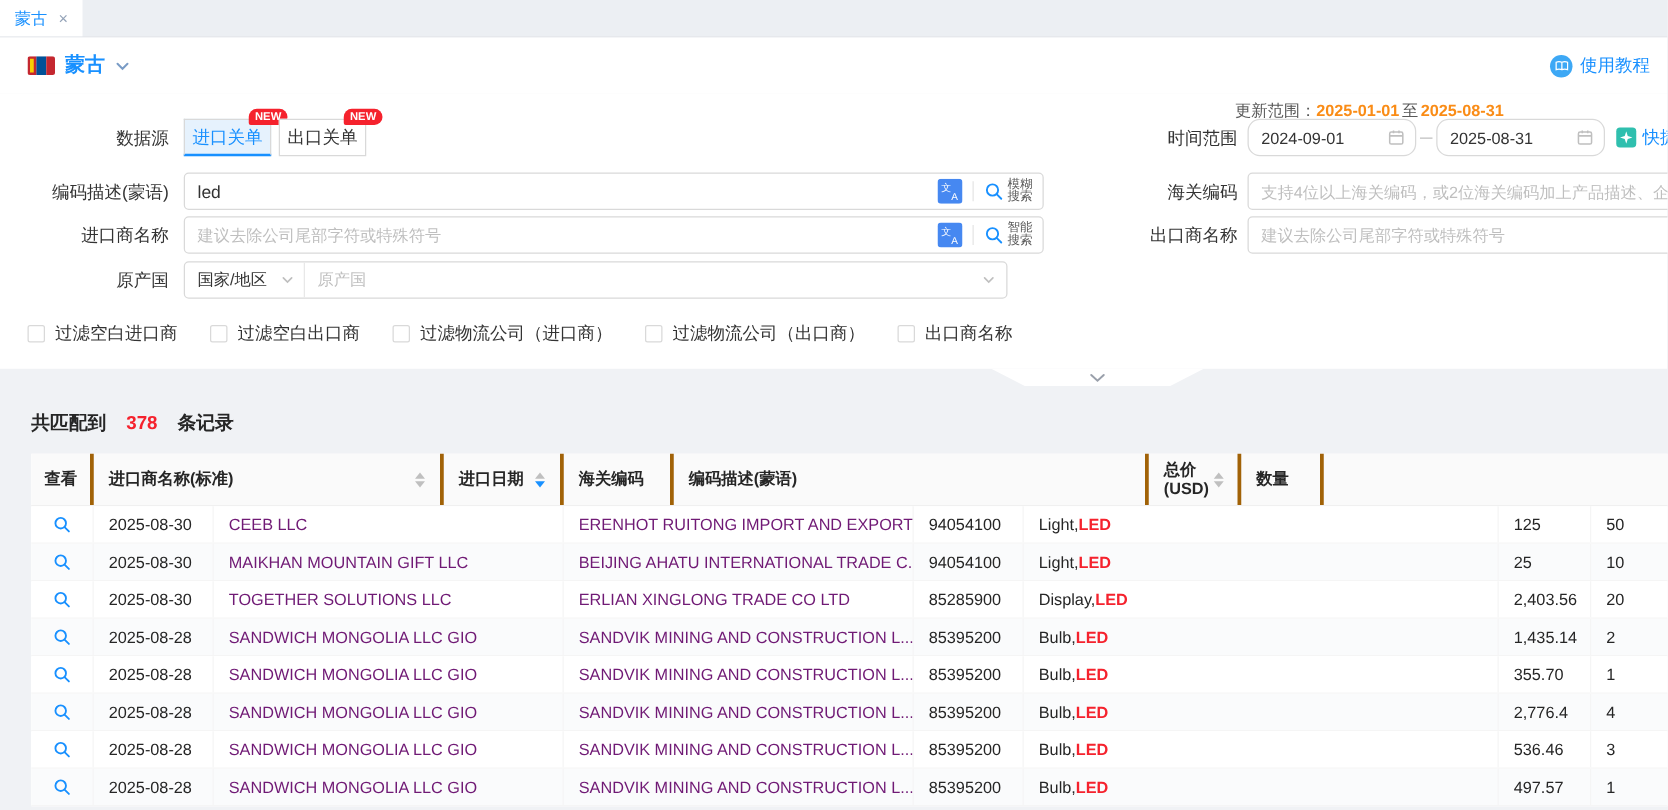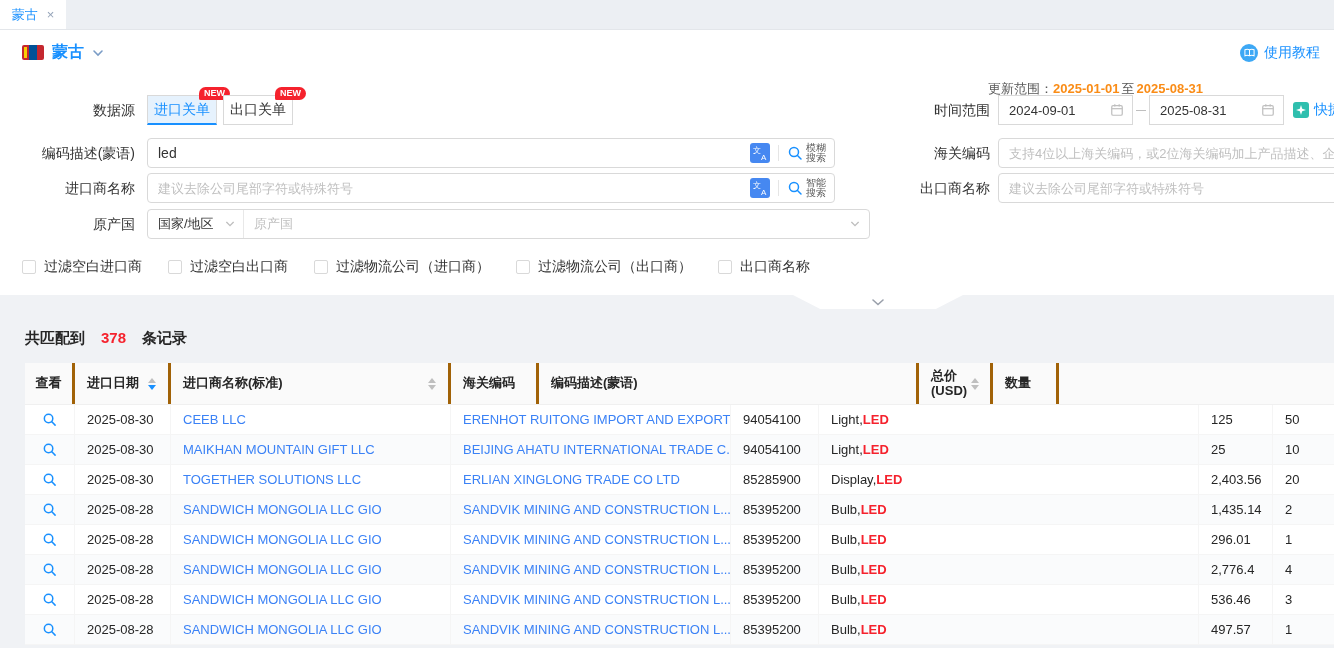--- a/index.html
+++ b/index.html
@@ -36,21 +36,21 @@
   .ds-tabs { position:absolute; left:147px; top:20px; display:flex; gap:6px; }
   .ds-tab { position:relative; height:30px; padding:0 6px; display:flex; align-items:center;
             font-size:14px; color:#333; background:#fff; border:1px solid #d9d9d9; cursor:pointer; }
   .ds-tab.active { background:#e6f2fd; color:#1890ff; border-bottom:2px solid #1890ff; }
   .new-badge { position:absolute; top:-9px; right:-14px; background:#f5222d; color:#fff;
                font-size:9px; font-weight:bold; padding:1px 5px 2px; border-radius:8px 8px 8px 2px; }
 
   .row-a { top:20px; } .row-b { top:63px; } .row-c { top:98px; } .row-d { top:134px; }
 
   .date-wrap { position:absolute; top:20px; left:998px; display:flex; align-items:center; }
-  .date-input { width:135px; height:30px; border:1px solid #d9d9d9; border-radius:0;
+  .date-input { width:135px; height:30px; border:1px solid #d9d9d9; border-radius:10px;
                 display:flex; align-items:center; padding:0 8px 0 10px; background:#fff; cursor:pointer; }
   .date-input span { flex:1; font-size:13px; color:#333; }
   .date-dash { width:10px; border-top:1px solid #bfbfbf; margin:0 3px; }
   .quick { display:flex; align-items:center; gap:5px; margin-left:9px; cursor:pointer; }
   .quick-icon { width:16px; height:16px; border-radius:3px; background:#2fbfae; display:flex; align-items:center; justify-content:center; }
   .quick-label { font-size:14px; color:#1890ff; white-space:nowrap; }
 
   .search-box { position:absolute; left:147px; width:688px; height:30px; border:1px solid #d9d9d9;
                 border-radius:4px; background:#fff; display:flex; align-items:center; padding:0 8px 0 0; }
   .search-box input { flex:1; border:none; outline:none; height:26px; padding-left:10px;
@@ -58,21 +58,21 @@
   .search-box input::placeholder { color:#bfbfbf; font-size:13px; }
   .trans-icon { width:20px; height:20px; flex:none; cursor:pointer; }
   .suffix-div { width:1px; height:16px; background:#e5e5e5; margin:0 8px; flex:none; }
   .mode-btn { display:flex; align-items:center; gap:3px; cursor:pointer; flex:none; }
   .mode-txt { font-size:10px; line-height:10px; color:#595959; }
 
   .plain-input { position:absolute; left:998px; width:392px; height:30px; border:1px solid #d9d9d9;
                  border-radius:4px; padding:0 10px; font-size:14px; color:#333; outline:none; font-family:inherit; }
   .plain-input::placeholder { color:#bfbfbf; font-size:13px; }
 
-  .origin-box { position:absolute; left:147px; width:723px; height:30px; border:1px solid #d9d9d9;
+  .origin-box { position:absolute; left:147px; width:659px; height:30px; border:1px solid #d9d9d9;
                 border-radius:4px; background:#fff; display:flex; align-items:center; }
   .origin-select { width:96px; height:100%; display:flex; align-items:center; justify-content:space-between;
                    padding:0 8px 0 10px; border-right:1px solid #e8e8e8; font-size:13px; color:#333; cursor:pointer; }
   .origin-ph { flex:1; padding-left:10px; font-size:13px; color:#bfbfbf; }
   .origin-caret { margin-right:9px; }
 
   .cb-row { position:absolute; top:183px; left:22px; display:flex; gap:26px; }
   .cb-item { display:flex; align-items:center; gap:8px; cursor:pointer; }
   .cb-box { width:14px; height:14px; border:1px solid #d9d9d9; border-radius:2px; background:#fff; flex:none; }
   .cb-label { font-size:14px; color:#333; white-space:nowrap; }
@@ -92,21 +92,21 @@
   .th { display:flex; align-items:center; justify-content:space-between; gap:4px; padding:0 12px;
         border-right:3px solid #a16207; font-size:13px; font-weight:bold; color:#262626; cursor:default; }
   .th .th-label { line-height:1.15; }
   .tr { height:30px; border-bottom:1px solid #f5f5f5; background:#fff; }
   .tr:nth-child(even) { background:#fafbfc; }
   .td { display:flex; align-items:center; padding:0 12px; border-right:1px solid #f5f5f5;
         font-size:13px; color:#262626; white-space:nowrap; overflow:hidden; }
   .c0 { width:50px; justify-content:center; padding:0; }
   .c1 { width:96px; } .c2 { width:280px; } .c3 { width:280px; } .c4 { width:88px; }
   .c5 { width:380px; } .c6 { width:74px; } .c7 { width:66px; }
-  .link { color:#3b82f6; cursor:pointer; }
+  .link { color:#701a75; cursor:pointer; }
   .kw { color:#f5222d; font-weight:bold; }
   .q-btn { cursor:pointer; display:flex; }
 
   .sorter { display:flex; flex-direction:column; align-items:center; flex:none; cursor:pointer; }
   .caret { width:0; height:0; border-left:4px solid transparent; border-right:4px solid transparent; display:block; }
   .caret.up { border-bottom:5px solid #bfbfbf; margin-bottom:2px; }
   .caret.down { border-top:5px solid #bfbfbf; }
   .sorter.desc .caret.down { border-top-color:#1890ff; }
 </style>
 </head>
@@ -288,36 +288,36 @@
     <span>共匹配到</span><span class="cnt">378</span><span>条记录</span>
   </div>
 
   <div class="table-card">
     <div class="thead">
     <div class="th c0">
       <span class="th-label">查看</span>
 
     </div>
 
+    <div class="th c2">
+      <span class="th-label">进口商名称(标准)</span>
+      <span class="sorter">
+        <i class="caret up"></i>
+            <i class="caret down"></i>
+      </span>
+    </div>
+
     <div class="th c1">
       <span class="th-label">进口日期</span>
       <span class="sorter desc">
         <i class="caret up"></i>
             <i class="caret down"></i>
       </span>
     </div>
 
-    <div class="th c2">
-      <span class="th-label">进口商名称(标准)</span>
-      <span class="sorter">
-        <i class="caret up"></i>
-            <i class="caret down"></i>
-      </span>
-    </div>
-
 
     <div class="th c4">
       <span class="th-label">海关编码</span>
 
     </div>
 
     <div class="th c5">
       <span class="th-label">编码描述(蒙语)</span>
 
     </div>
@@ -430,21 +430,21 @@
         </span>
       </div>
       <div class="td c1">2025-08-28</div>
       <div class="td c2 link">SANDWICH MONGOLIA LLC GIO</div>
       <div class="td c3 link">SANDVIK MINING AND CONSTRUCTION L...</div>
       <div class="td c4">85395200</div>
       <div class="td c5">
         <span>Bulb, </span>
             <span class="kw">LED</span>
       </div>
-      <div class="td c6">296.01</div>
+      <div class="td c6">355.70</div>
       <div class="td c7">1</div>
     </div>
 
     <div class="tr">
       <div class="td c0">
         <span class="q-btn">
           <svg width="15" height="15" viewBox="0 0 16 16">
             <circle cx="7" cy="7" r="4.5" fill="none" stroke="#1890ff" stroke-width="1.6"></circle>
             <line x1="10.5" y1="10.5" x2="14" y2="14" stroke="#1890ff" stroke-width="1.6" stroke-linecap="round"></line>
           </svg>

